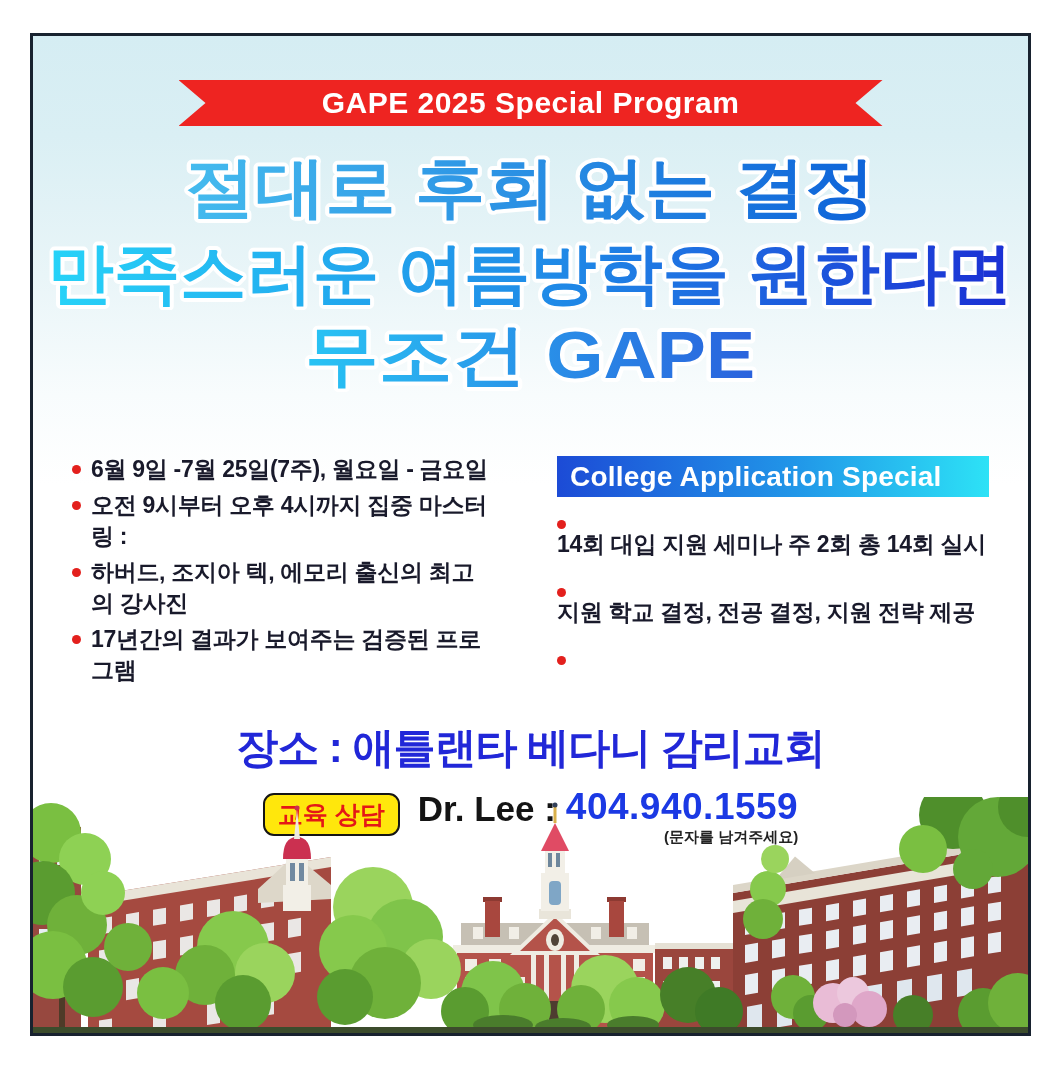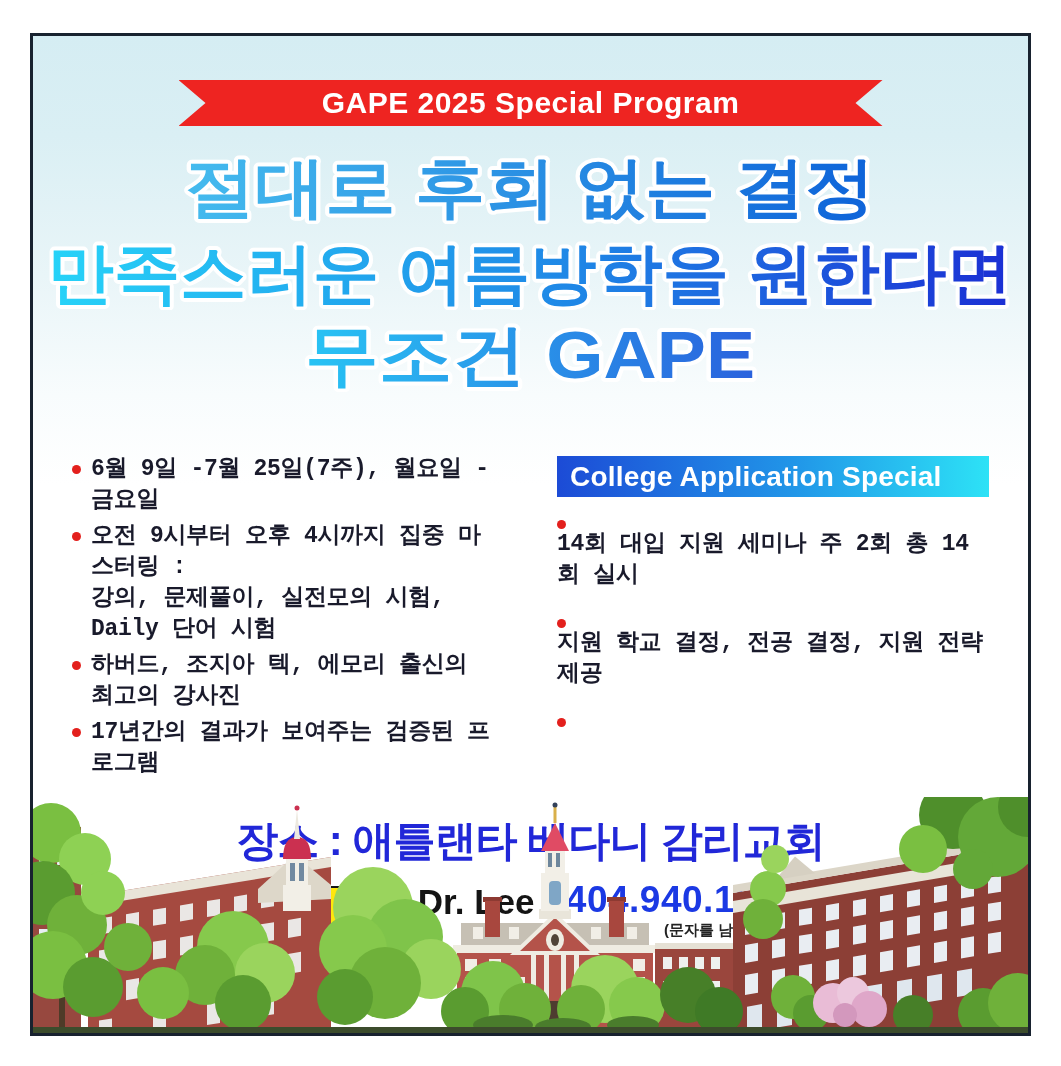--- a/index.html
+++ b/index.html
@@ -20,21 +20,21 @@
   .hl2{margin-top:8px;}
   .hl3{margin-top:4px;}
   
   .cols{display:flex;margin-top:50px;padding-left:39px;}
   .col-left{width:422px;}
   .col-right{width:432px;margin-left:63px;margin-top:14px;}
   .bar{height:41px;background:linear-gradient(90deg,#1c4bd6 0%,#2196e8 55%,#2de2f6 100%);
     display:flex;align-items:center;padding-left:13px;box-sizing:border-box;}
   .bar span{color:#ffffff;font-weight:800;font-size:28px;letter-spacing:.2px;}
   ul.blist{list-style:none;margin:12px 0 0 0;padding:0;}
-  ul.blist li{display:flex;margin:0 0 5px 0;font-family:Liberation Mono, monospace;}
+  ul.blist li{display:flex;margin:0 0 5px 0;}
   .col-right ul.blist li{margin:0 0 17px 0;flex-direction:column;}
   .dot{flex:none;width:9px;height:9px;border-radius:50%;background:#e3201d;margin:11px 10px 0 0;}
   .btxt{color:#191a2b;font-weight:800;font-size:23px;line-height:31px;letter-spacing:-0.3px;}
   .btxt .l2{display:block;}
   
   .location{margin-top:32px;text-align:center;color:#2127d8;font-weight:900;font-size:42px;
     line-height:50px;letter-spacing:-1px;}
   
   .contact{margin-top:14px;display:flex;justify-content:center;align-items:flex-start;}
   .badge{background:#ffe70c;border:2.5px solid #151515;border-radius:11px;padding:3px 13px;
@@ -91,21 +91,20 @@
     <div class="col-left">
       <ul class="blist">
         <li>
           <span class="dot"></span>
           <span class="btxt">6월 9일 -7월 25일(7주), 월요일 - 금요일</span>
         </li>
         <li>
           <span class="dot"></span>
           <span class="btxt">
             <span>오전 9시부터 오후 4시까지 집중 마스터링 :</span>
-            <span class="l2">강의, 문제풀이, 실전모의 시험, Daily 단어 시험</span>
           </span>
         </li>
         <li>
           <span class="dot"></span>
           <span class="btxt">하버드, 조지아 텍, 에모리 출신의 최고의 강사진</span>
         </li>
         <li>
           <span class="dot"></span>
           <span class="btxt">17년간의 결과가 보여주는 검증된 프로그램</span>
         </li>

